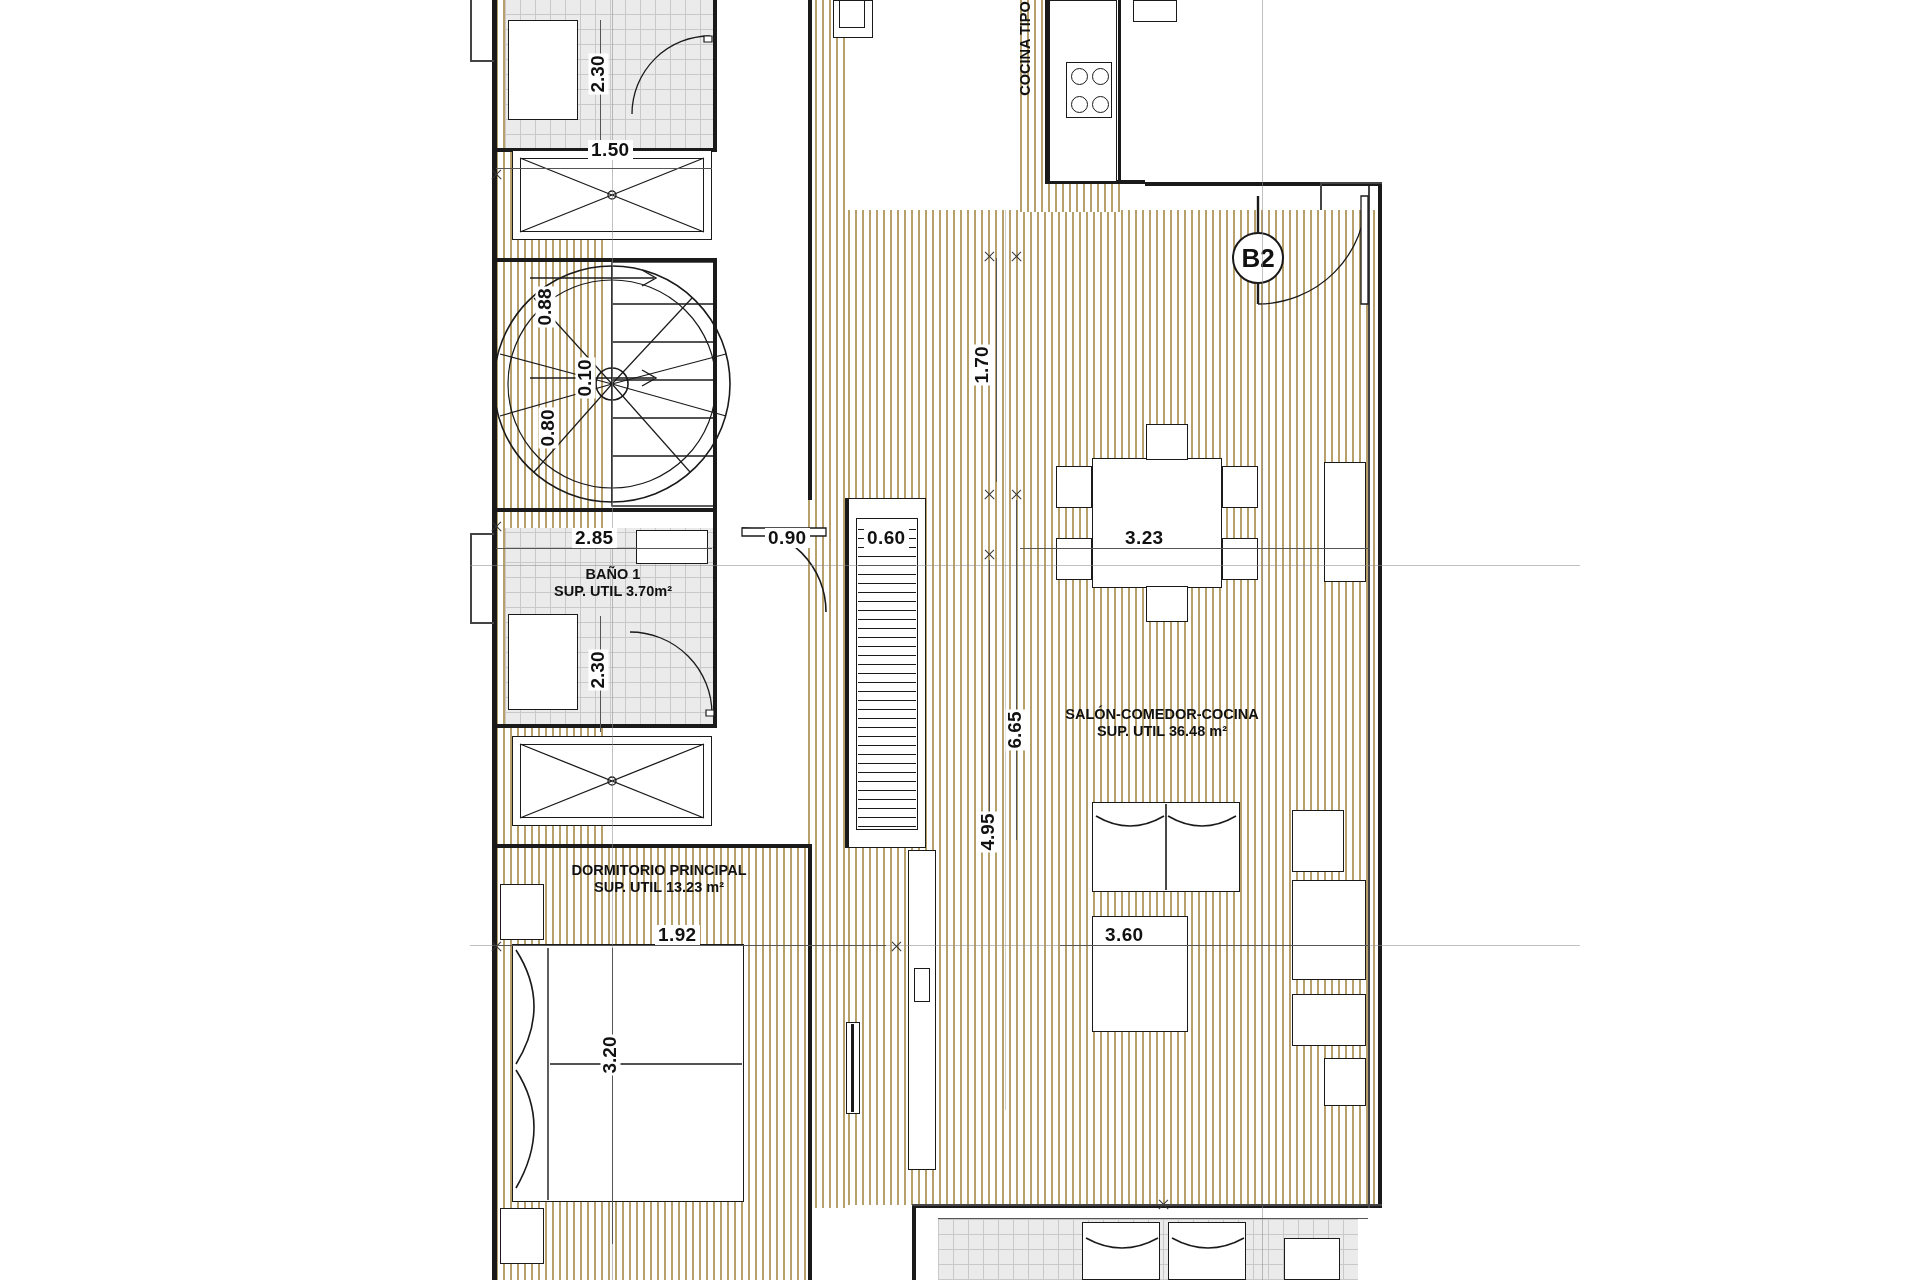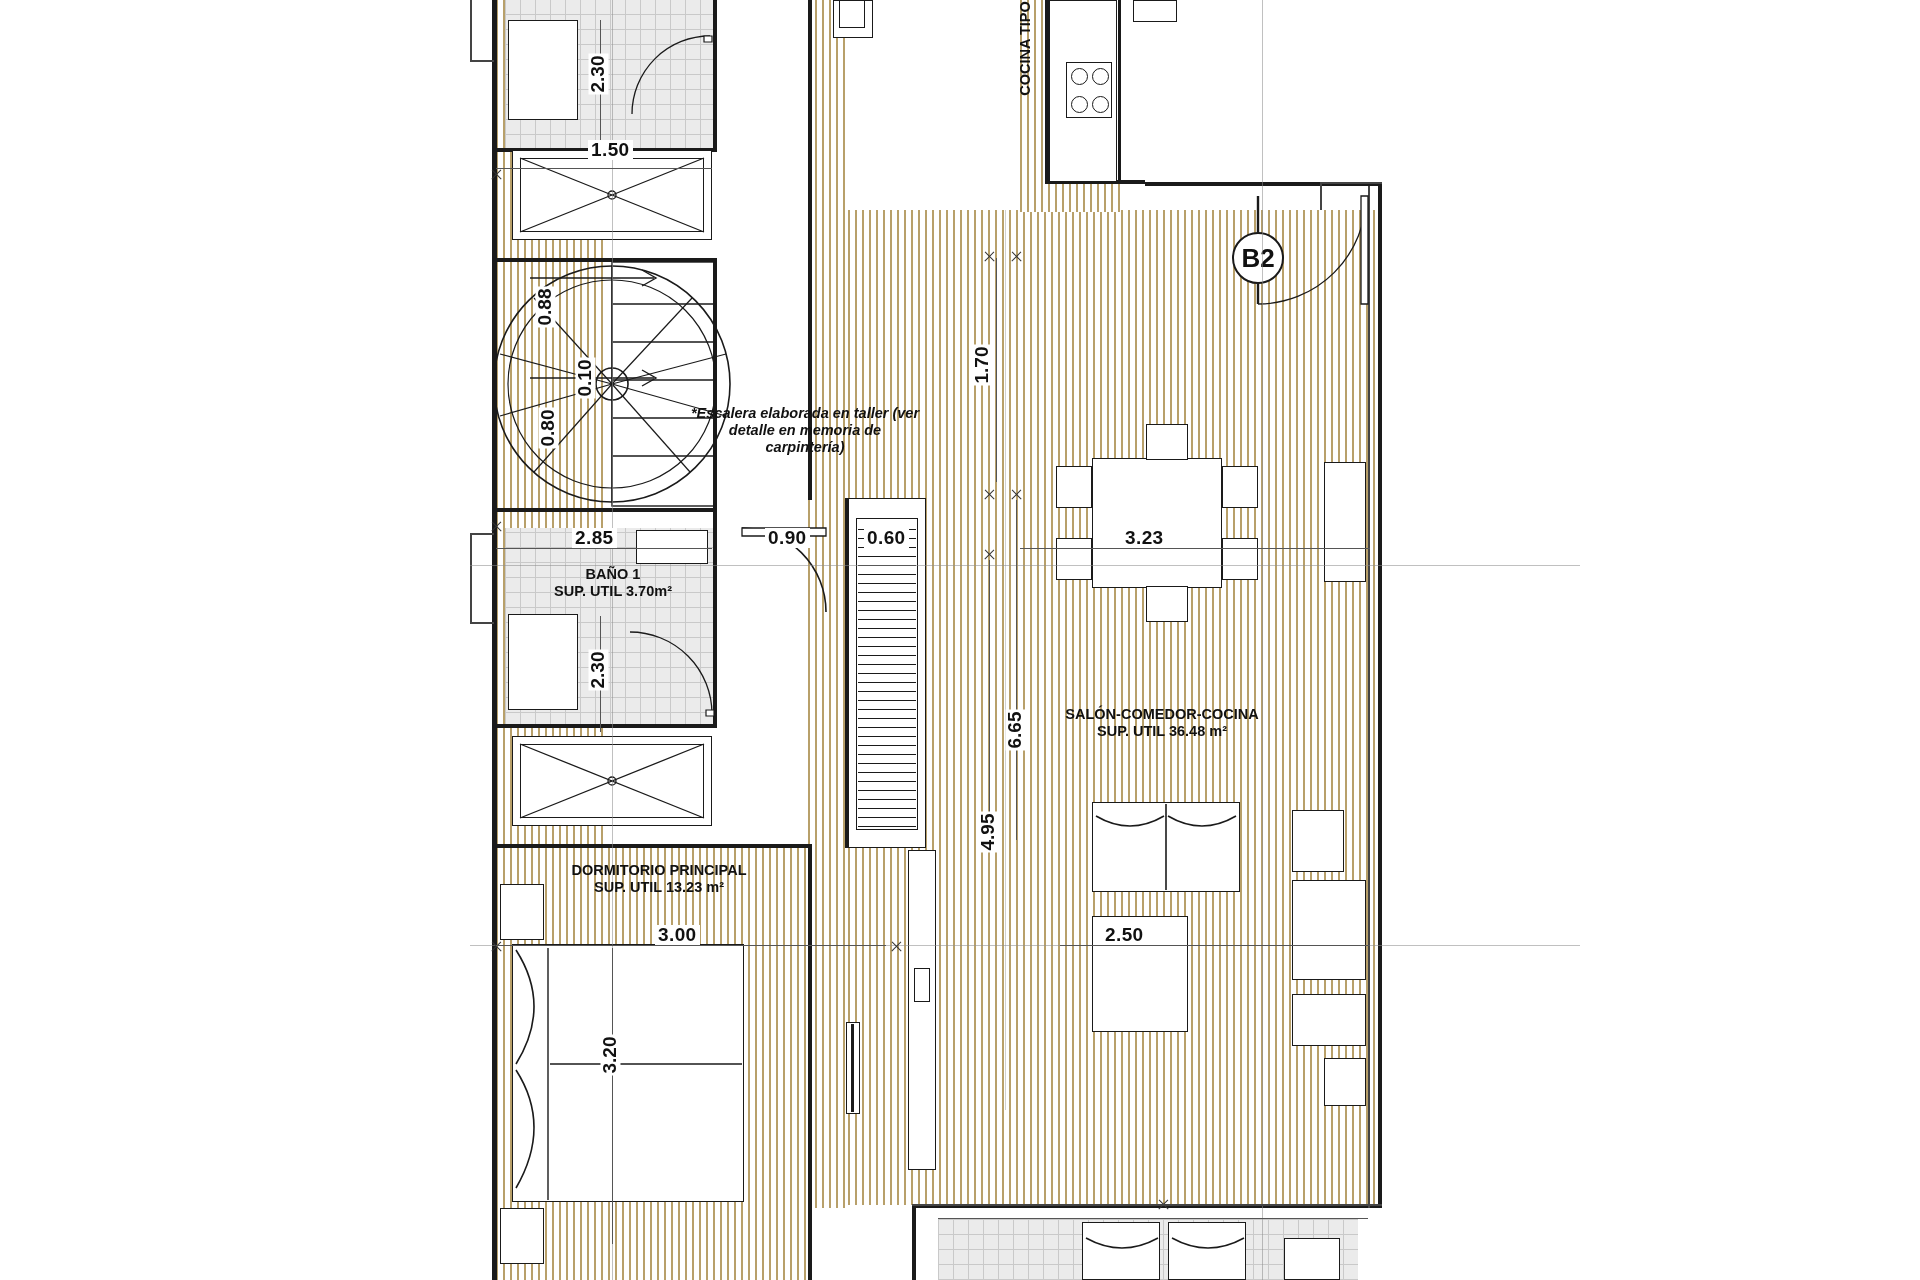--- a/index.html
+++ b/index.html
@@ -319,22 +319,22 @@
   <div class="abs tickh" style="left:1020px; top:548px; width:350px;"></div>
   <div class="abs tickv" style="left:612px; top:948px; height:296px;"></div>
   <div class="abs tickv" style="left:600px; top:20px; height:130px;"></div>
   <div class="abs tickv" style="left:600px; top:616px; height:116px;"></div>
 
   <div class="dim abs" style="left:588px; top:140px;">1.50</div>
   <div class="dim abs" style="left:572px; top:528px;">2.85</div>
   <div class="dim abs" style="left:765px; top:528px;">0.90</div>
   <div class="dim abs" style="left:864px; top:528px;">0.60</div>
   <div class="dim abs" style="left:1122px; top:528px;">3.23</div>
-  <div class="dim abs" style="left:655px; top:925px;">3.00</div>
-  <div class="dim abs" style="left:1102px; top:925px;">2.50</div>
+  <div class="dim abs" style="left:655px; top:925px;">1.92</div>
+  <div class="dim abs" style="left:1102px; top:925px;">3.60</div>
 
   <div class="dimv rot90 abs" style="left:578px; top:64px;">2.30</div>
   <div class="dimv rot90 abs" style="left:525px; top:297px;">0.88</div>
   <div class="dimv rot90 abs" style="left:565px; top:368px;">0.10</div>
   <div class="dimv rot90 abs" style="left:528px; top:418px;">0.80</div>
   <div class="dimv rot90 abs" style="left:578px; top:660px;">2.30</div>
   <div class="dimv rot90 abs" style="left:962px; top:355px;">1.70</div>
   <div class="dimv rot90 abs" style="left:995px; top:720px;">6.65</div>
   <div class="dimv rot90 abs" style="left:968px; top:822px;">4.95</div>
   <div class="dimv rot90 abs" style="left:590px; top:1045px;">3.20</div>
@@ -349,21 +349,20 @@
     <div>SUP. UTIL 13.23 m²</div>
   </div>
 
   <div class="label abs" style="left:1028px; top:706px; width:268px;">
     <div>SALÓN-COMEDOR-COCINA</div>
     <div>SUP. UTIL 36.48 m²</div>
   </div>
 
   <div class="label abs rot90" style="left:960px; top:40px; width:130px; transform-origin:center center;">COCINA TIPO</div>
 
-  <div class="note abs" style="left:690px; top:405px; width:230px;">*Escalera elaborada en taller (ver detalle en memoria de carpintería)</div>
 
   <div class="abs wall" style="left:912px; top:1204px; width:4px; height:76px;"></div>
   <div class="abs box" style="left:1082px; top:1222px; width:78px; height:58px;"></div>
   <div class="abs box" style="left:1168px; top:1222px; width:78px; height:58px;"></div>
   <svg style="left:1082px; top:1222px; width:166px; height:60px;">
     <path d="M 4 16 Q 40 36 76 16" stroke="#1a1a1a" stroke-width="1.5" fill="none"></path>
     <path d="M 90 16 Q 126 36 162 16" stroke="#1a1a1a" stroke-width="1.5" fill="none"></path>
   </svg>
   <div class="abs box" style="left:1284px; top:1238px; width:56px; height:42px;"></div>
   <div class="abs tickh" style="left:938px; top:1218px; width:430px;"></div>

